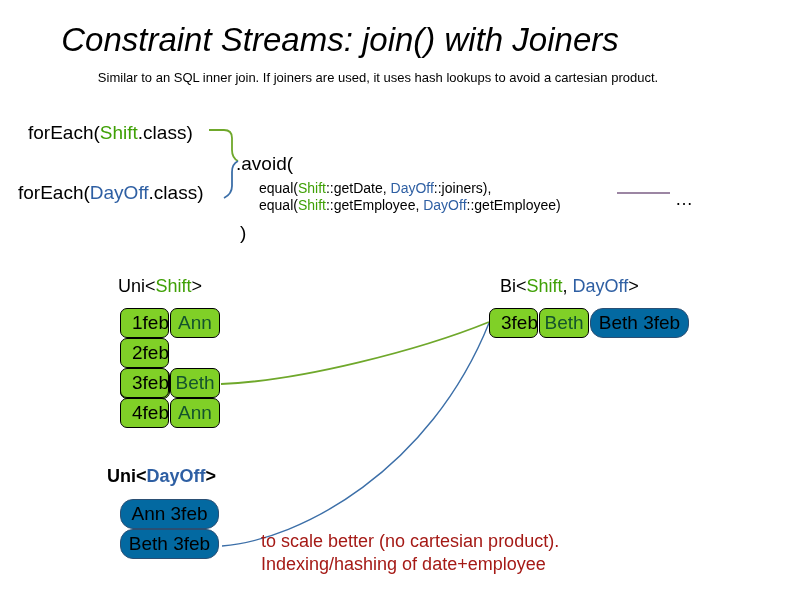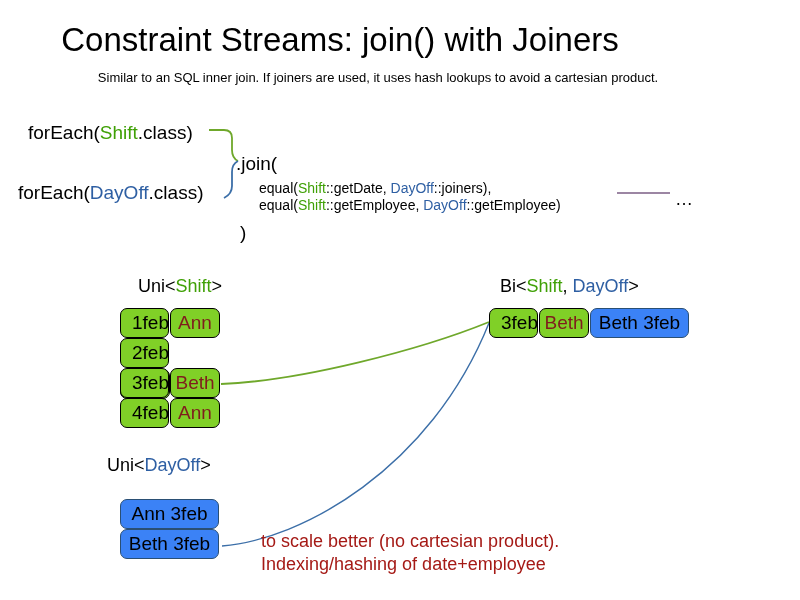--- a/index.html
+++ b/index.html
@@ -21,20 +21,21 @@
     position: absolute;
     left: 0;
     top: 20px;
     width: 680px;
     text-align: center;
     font-size: 33px;
     line-height: 40px;
     font-weight: normal;
     color: #000;
     white-space: nowrap;
+    font-style: italic;
   }
   #slide-subtitle {
     position: absolute;
     left: 0;
     top: 69px;
     width: 756px;
     text-align: center;
     font-size: 13px;
     line-height: 18px;
     color: #000;
@@ -77,22 +78,22 @@
   }
 
   
   .caption {
     position: absolute;
     font-size: 18px;
     line-height: 22px;
     white-space: nowrap;
     color: #000;
   }
-  #caption-uni-shift  { left: 118px; top: 275px; margin-left: 20px; }
-  #caption-uni-dayoff { left: 107px; top: 454px; }
+  #caption-uni-shift  { left: 118px; top: 275px; }
+  #caption-uni-dayoff { left: 107px; top: 465px; font-weight: bold; }
   #caption-bi         { left: 500px; top: 275px; }
 
   
   .fact-row {
     position: absolute;
     display: flex;
     gap: 1px;
   }
   .cell {
     box-sizing: border-box;
@@ -101,25 +102,26 @@
     border: 1.6px solid #000000;
     font-size: 19px;
     line-height: 26px;
     text-align: center;
     white-space: nowrap;
     display: flex;
     align-items: center;
     justify-content: center;
   }
   .cell-green { background: #80D027; color: #000; }
-  .cell-green-name { background: #80D027; color: #7f1d1d; }
+  .cell-green-name { background: #80D027; color: #14532d; }
   .cell-blue {
-    background: #3b82f6;
+    background: #0369a1;
     color: #000;
     border-color: #2A4F74;
+    border-radius: 13px;
   }
 
   .w-date { width: 49px; padding-left: 12px; }
   .w-name { width: 50px; }
   .w-wide { width: 99px; }
 
   #shift-row-0 { left: 120px; top: 308px; }
   #shift-row-1 { left: 120px; top: 338px; flex-direction: column; }
   #shift-row-2 { left: 120px; top: 368px; }
   #shift-row-3 { left: 120px; top: 398px; }
@@ -153,21 +155,21 @@
 </head>
 <body>
 
 <div id="slide-title">Constraint Streams: join() with Joiners</div>
 <div id="slide-subtitle">Similar to an SQL inner join. If joiners are used, it uses hash lookups to avoid a cartesian product.</div>
 
 <div class="code-line" id="foreach-shift"><span>forEach(</span><span class="tok-shift">Shift</span><span>.class)</span></div>
 
 <div class="code-line" id="foreach-dayoff"><span>forEach(</span><span class="tok-dayoff">DayOff</span><span>.class)</span></div>
 
-<div class="code-line" id="join-open">.join(</div>
+<div class="code-line" id="join-open">.avoid(</div>
 
 <div class="code-sub" id="equal-date"><span>equal(</span><span class="tok-shift">Shift</span><span>::getDate, </span><span class="tok-dayoff">DayOff</span><span>::joiners),</span></div>
 
 <div class="code-sub" id="equal-employee"><span>equal(</span><span class="tok-shift">Shift</span><span>::getEmployee, </span><span class="tok-dayoff">DayOff</span><span>::getEmployee)</span></div>
 
 <div class="code-line" id="join-close">)</div>
 
 <div id="ellipsis">…</div>
 
 <div class="caption" id="caption-uni-shift"><span>Uni&lt;</span><span class="tok-shift">Shift</span><span>&gt;</span></div>

